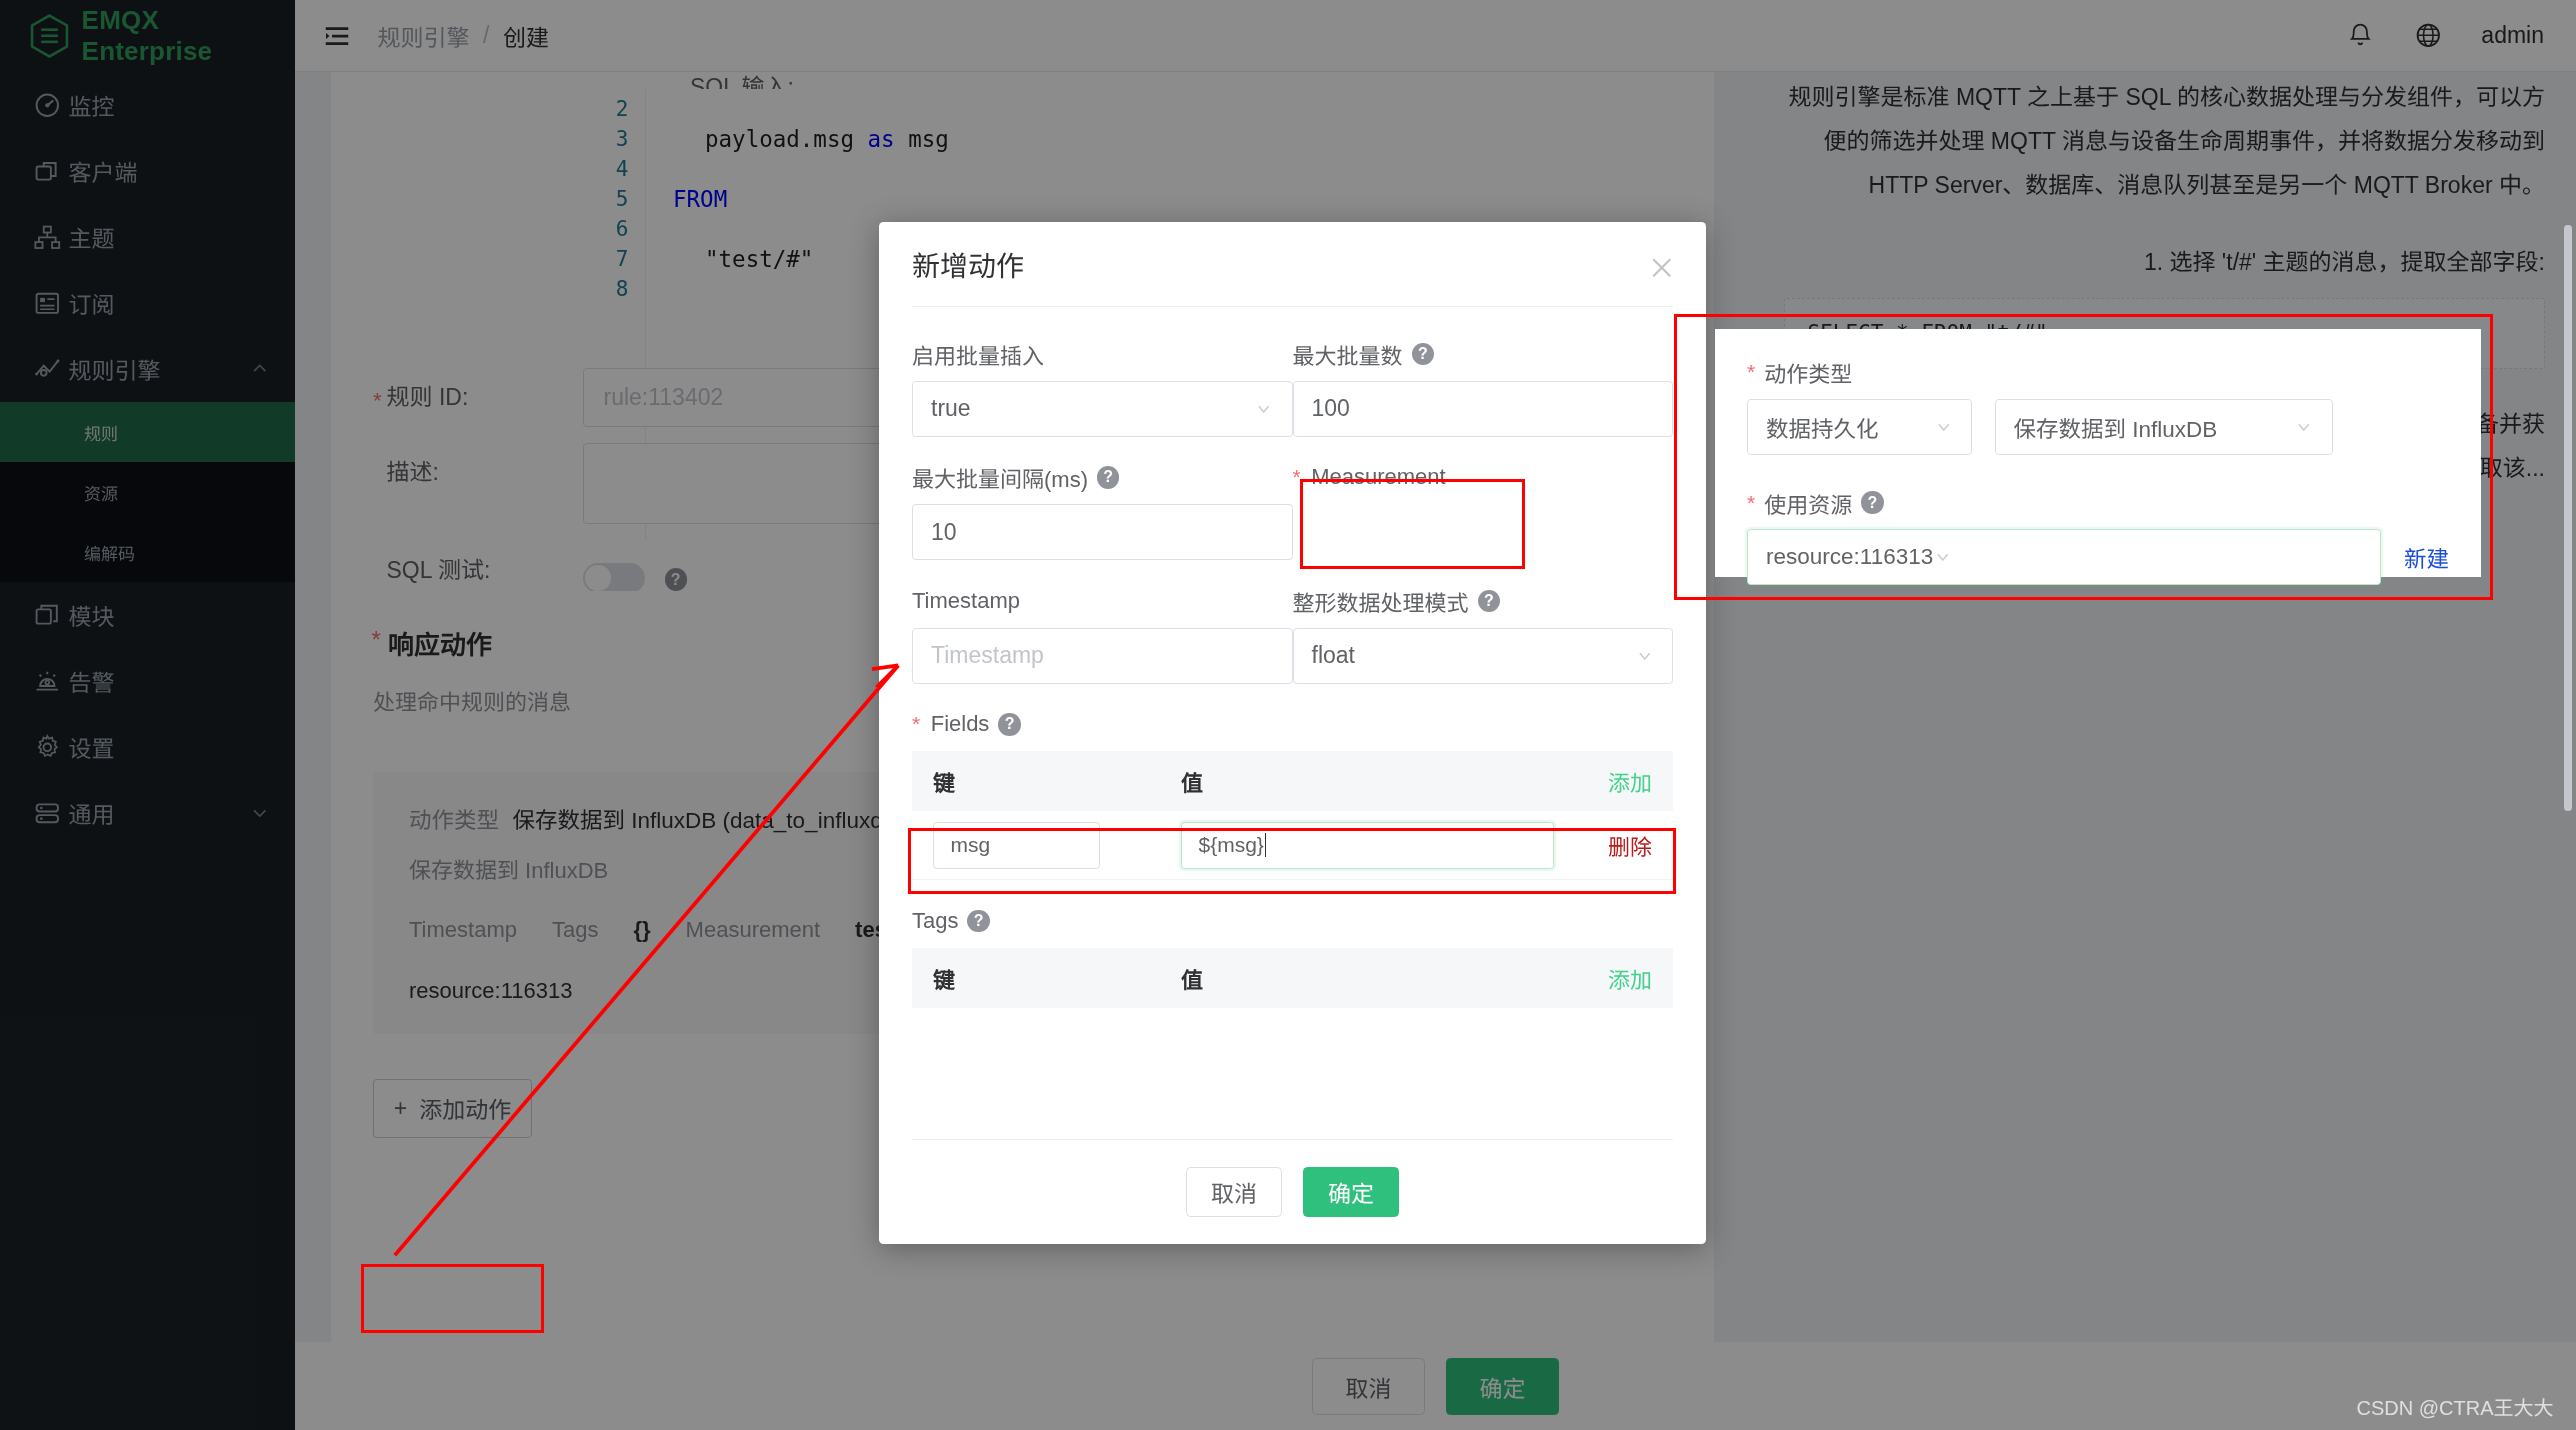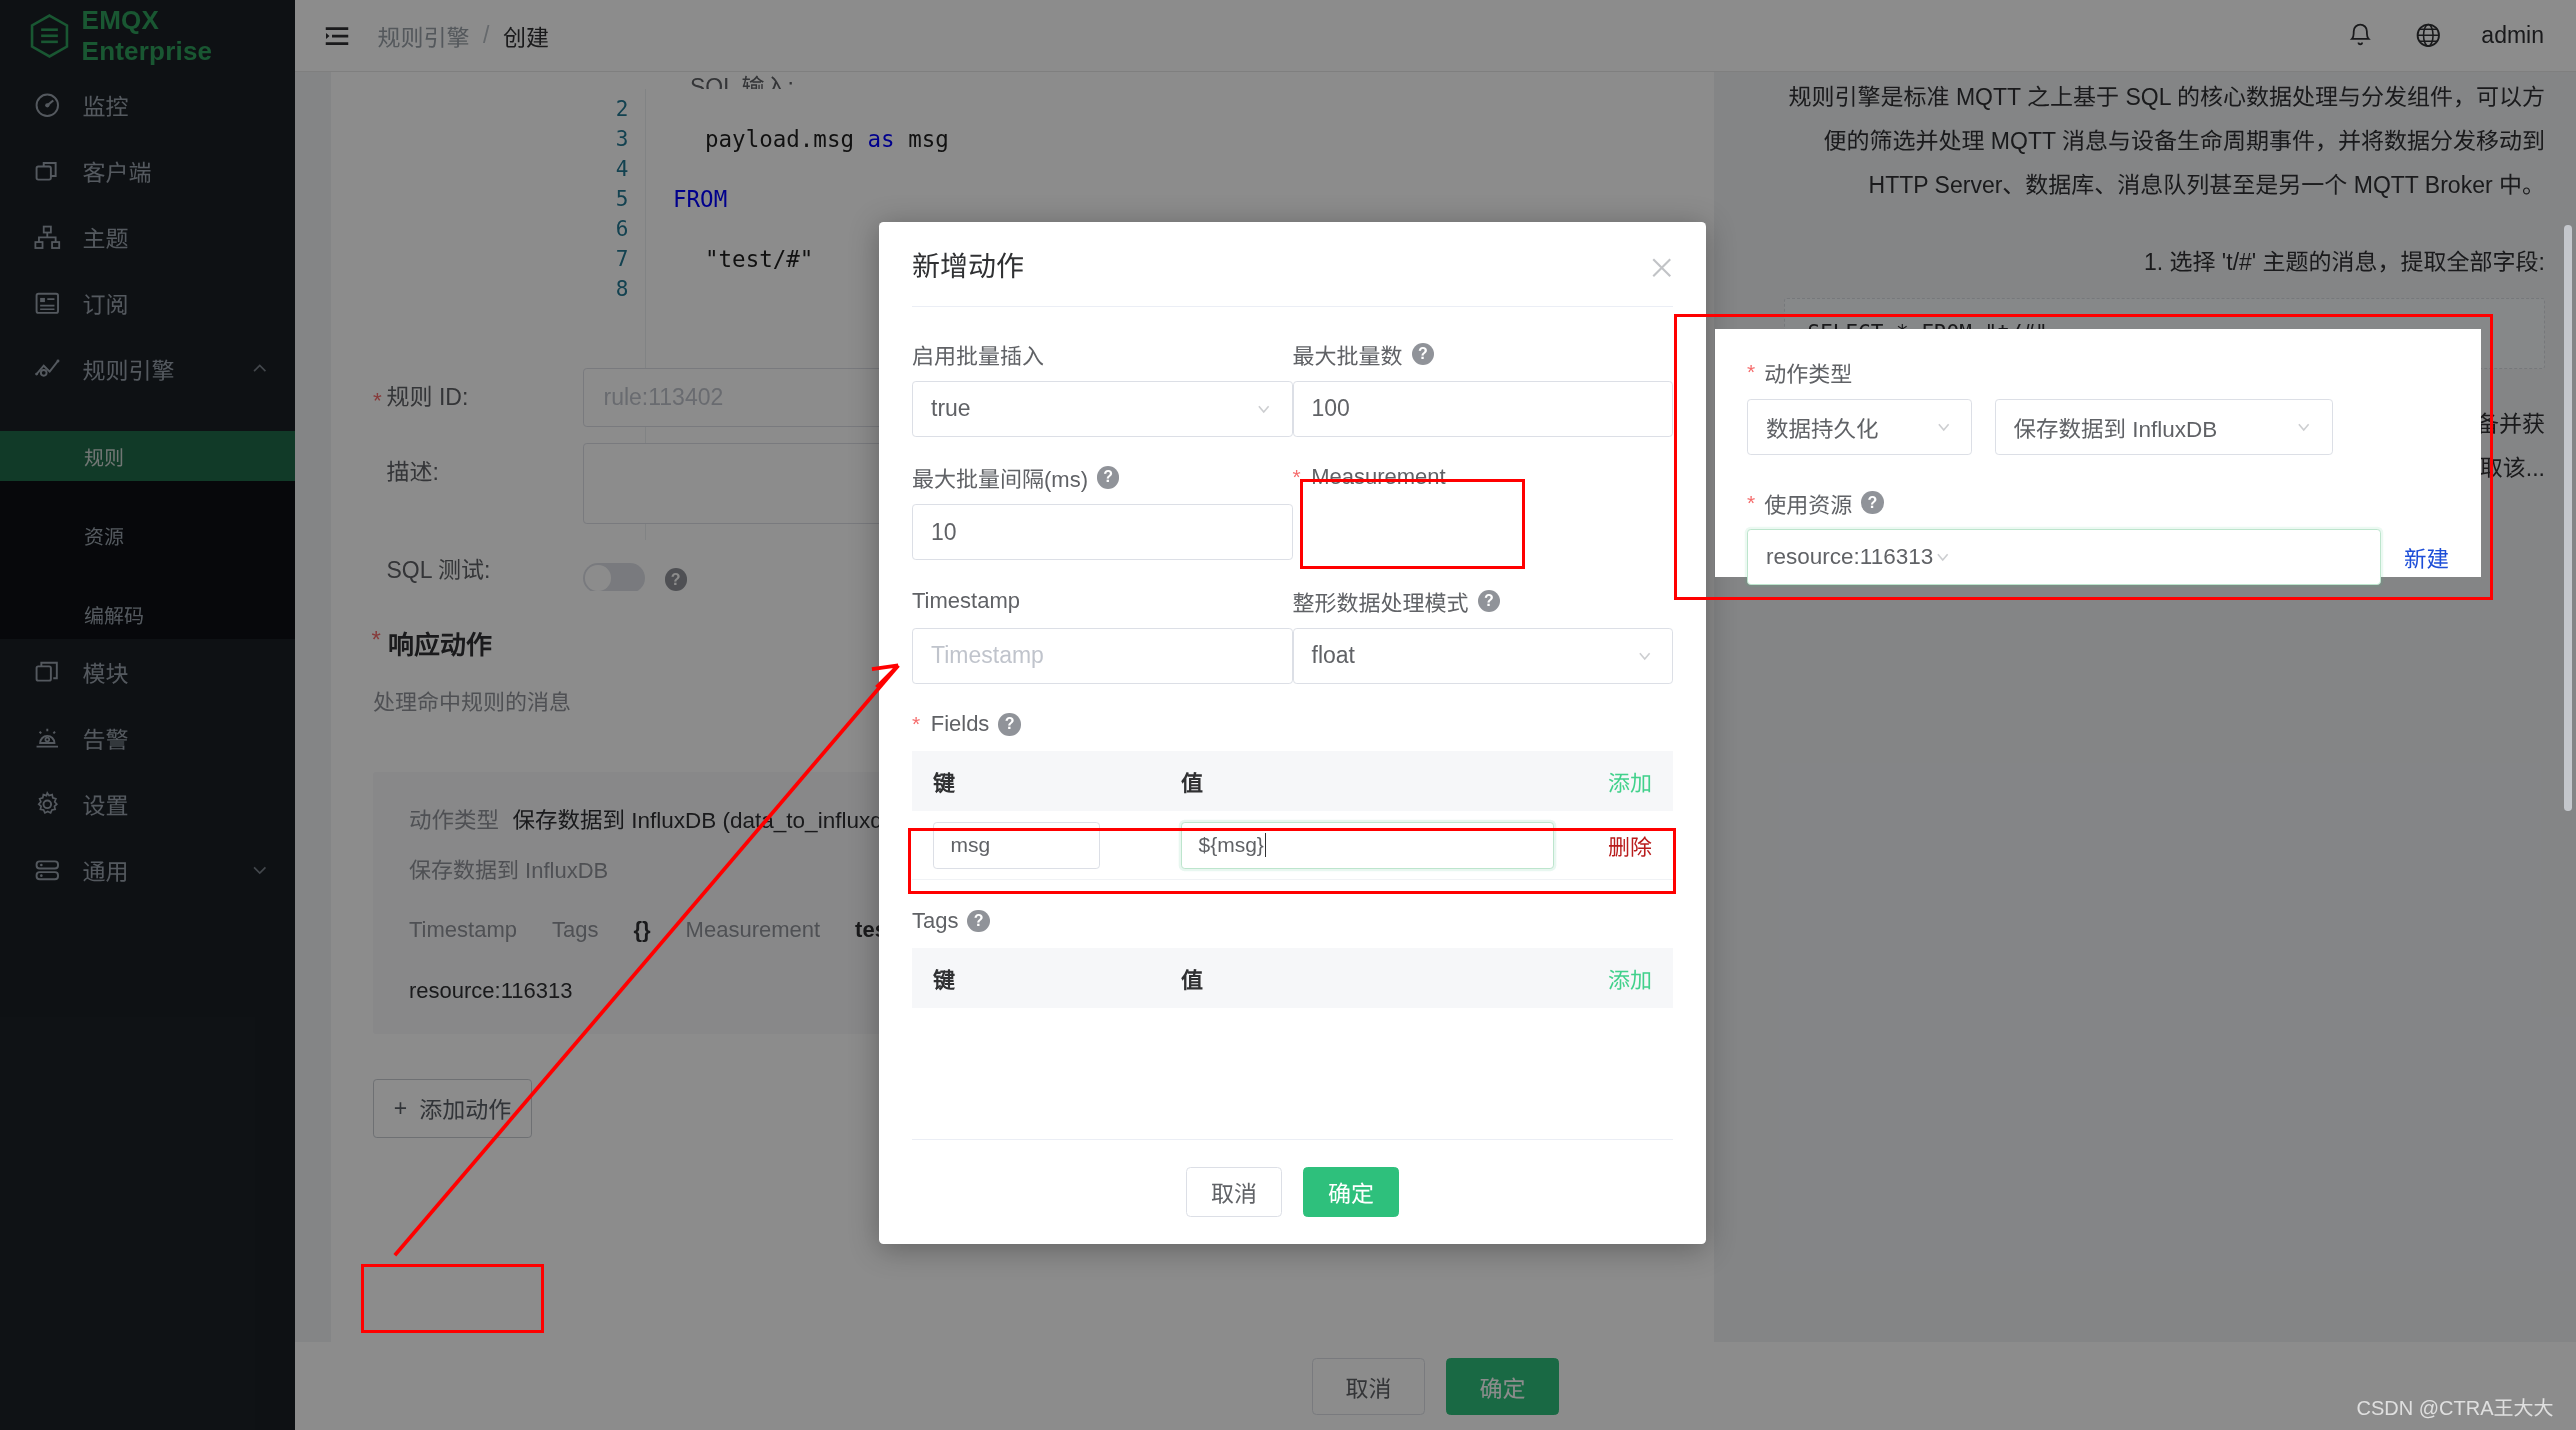--- a/index.html
+++ b/index.html
@@ -17,33 +17,33 @@
     background: #1b2026; color: #9aa3ad; z-index: 5;
   }
   .brand {
     height: 72px; display: flex; align-items: center; gap: 12px;
     padding-left: 28.6px; background: #1b2026;
   }
   .brand-logo { width: 41px; height: 44px; flex: none; }
   .brand-name { color: #2e9e5b; font-size: 26px; font-weight: bold; letter-spacing: 0.2px; }
 
   .nav-item {
-    height: 66px; display: flex; align-items: center; gap: 21px;
+    height: 66px; display: flex; align-items: center; gap: 7px;
     padding-left: 33px; padding-right: 25.5px; font-size: 23px; color: #9aa3ad;
     cursor: pointer; position: relative;
   }
   .nav-item .ico { width: 28.6px; height: 28.6px; flex: none; display: block; }
   .nav-item .lbl { flex: 1; }
   .nav-item .chev { width: 19.5px; height: 19.5px; opacity: .75; }
   .nav-item.expanded { background: #1b2026; }
 
   .submenu { background: #0d1014; }
   .sub-item {
-    height: 50px; display: flex; align-items: center;
-    padding-left: 84px; font-size: 20px; color: #9aa3ad; cursor: pointer; margin-top: 29px;
+    height: 60px; display: flex; align-items: center;
+    padding-left: 84px; font-size: 17px; color: #9aa3ad; cursor: pointer;
   }
   .sub-item.active { background: #1f6b49; color: #cfd8d4; }
 
   
   .topbar {
     position: absolute; left: 295px; top: 0; right: 0; height: 72px;
     background: #ffffff; display: flex; align-items: center;
     padding: 0 32px 0 27px; border-bottom: 0.8px solid #e8e8e8;
   }
   .hamburger { width: 30px; height: 30px; flex: none; cursor: pointer; }

